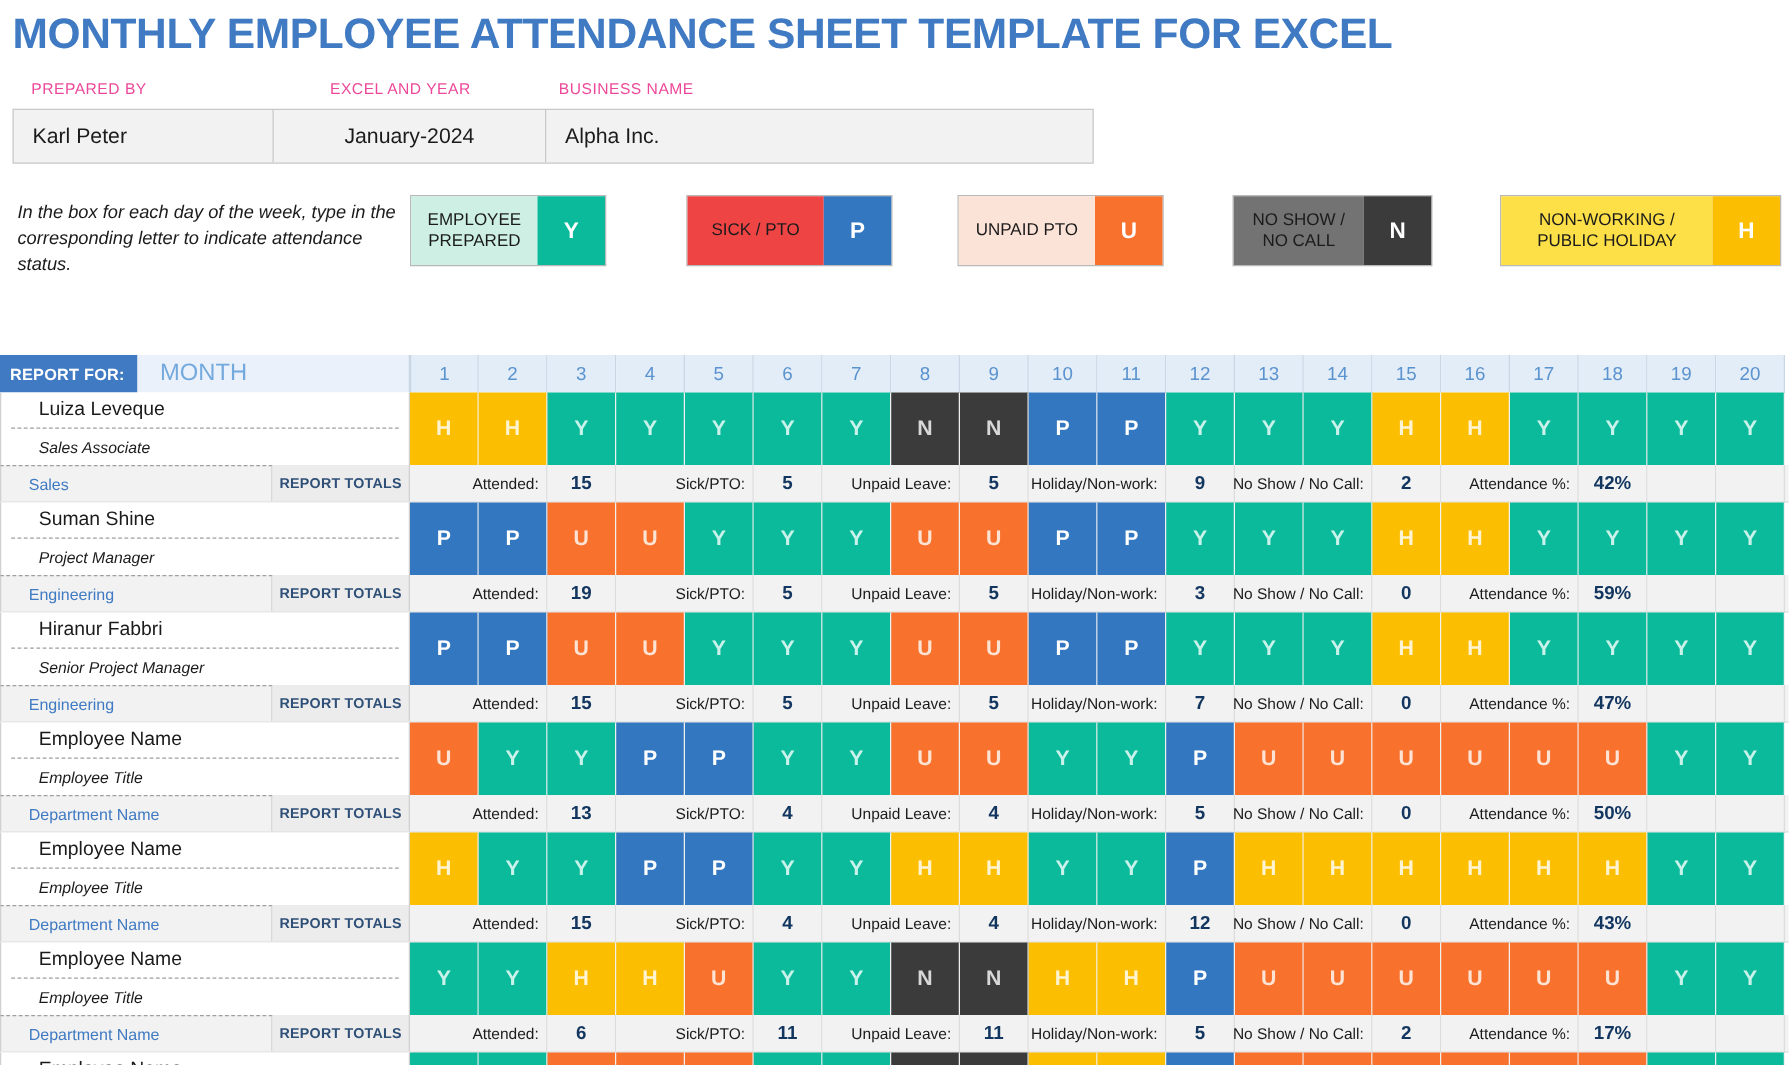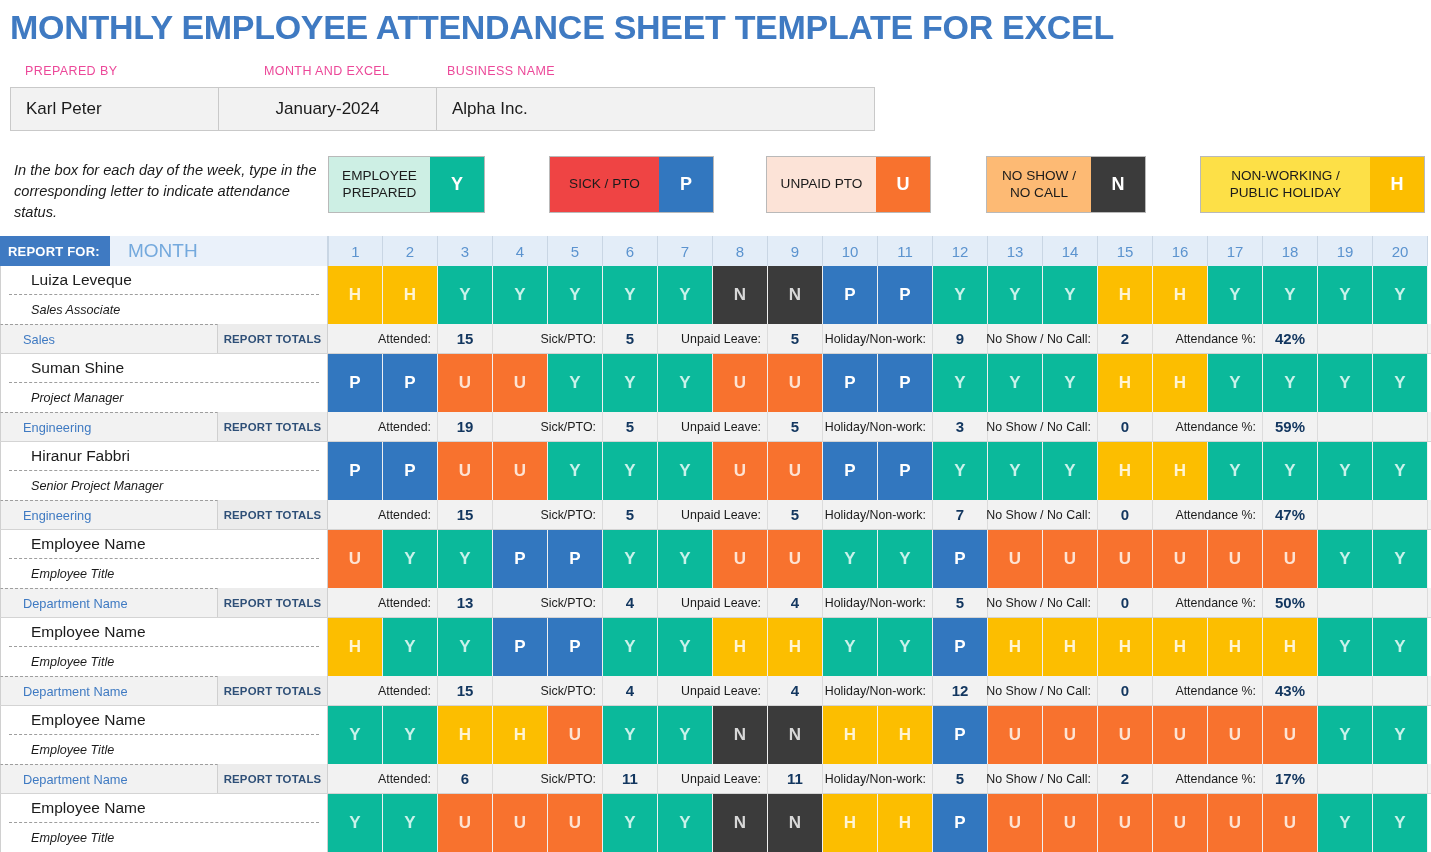--- a/index.html
+++ b/index.html
@@ -102,21 +102,21 @@
   }
   .li-y  { left: 328px; width: 157px; }
   .li-p  { left: 549px; width: 165px; }
   .li-u  { left: 766px; width: 165px; }
   .li-n  { left: 986px; width: 160px; }
   .li-h  { left: 1200px; width: 225px; }
 
   
   .grid { position: absolute; left: 0; top: 236px; width: 1431px; }
 
-  .hdr { display: flex; height: 30px; }
+  .hdr { display: flex; height: 30px; margin-top: 48px; }
   .hdr-reportfor {
     width: 110px;
     background: #3f7ac2;
     color: #ffffff;
     font-size: 13px;
     font-weight: bold;
     display: flex;
     align-items: center;
     padding-left: 8px;
     letter-spacing: 0.2px;
@@ -239,21 +239,21 @@
 </style>
 </head>
 <body>
 
 <div class="page">
 
   <div class="title">MONTHLY EMPLOYEE ATTENDANCE SHEET TEMPLATE FOR EXCEL</div>
 
   <div class="meta-labels">
     <div class="meta-label l0">PREPARED BY</div>
-    <div class="meta-label l1">MONTH AND EXCEL</div>
+    <div class="meta-label l1">EXCEL AND YEAR</div>
     <div class="meta-label l2">BUSINESS NAME</div>
   </div>
 
   <div class="meta-row">
     <div class="meta-cell c0">Karl Peter</div>
     <div class="meta-cell c1">January-2024</div>
     <div class="meta-cell c2">Alpha Inc.</div>
   </div>
 
   <div class="instruction">In the box for each day of the week, type in the corresponding letter to indicate attendance status.</div>
@@ -265,21 +265,21 @@
     </div>
     <div class="legend-item li-p">
       <div class="legend-text" style="background: #ef4444; text-align: right;">SICK / PTO</div>
       <div class="legend-code" style="background: rgb(50, 119, 191);">P</div>
     </div>
     <div class="legend-item li-u">
       <div class="legend-text" style="background: rgb(252, 227, 215);">UNPAID PTO</div>
       <div class="legend-code" style="background: rgb(248, 114, 46);">U</div>
     </div>
     <div class="legend-item li-n">
-      <div class="legend-text" style="background: #fdba74;">NO SHOW / NO CALL</div>
+      <div class="legend-text" style="background: #737373;">NO SHOW / NO CALL</div>
       <div class="legend-code" style="background: rgb(59, 59, 59);">N</div>
     </div>
     <div class="legend-item li-h">
       <div class="legend-text" style="background: #fde047;">NON-WORKING / PUBLIC HOLIDAY</div>
       <div class="legend-code" style="background: rgb(252, 190, 0);">H</div>
     </div>
   </div>
 
   <div class="grid">
     <div class="hdr">

